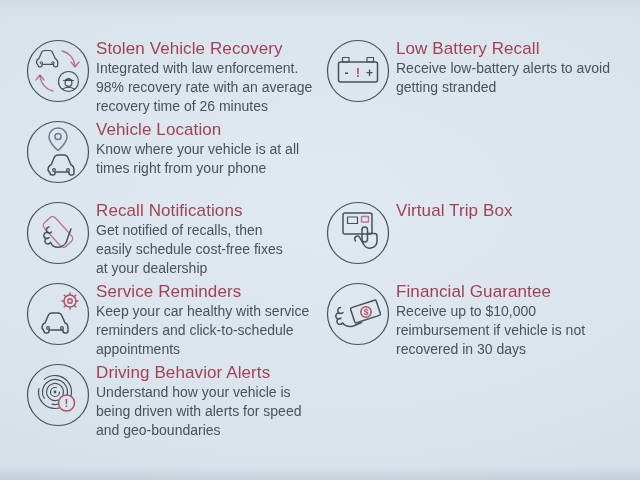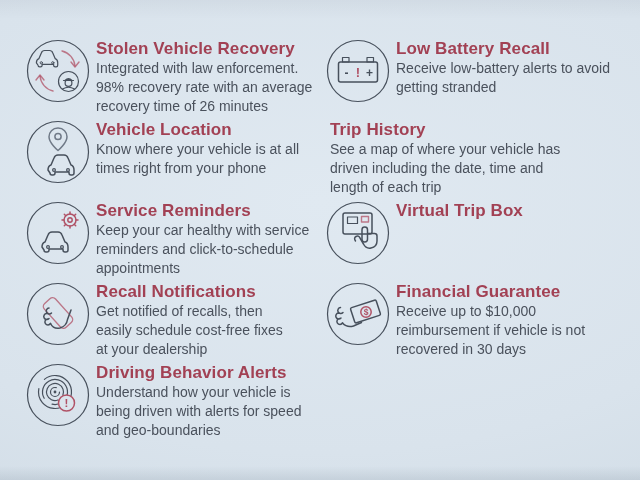--- a/index.html
+++ b/index.html
@@ -30,21 +30,21 @@
   }
   .columns{display:flex;}
   .col{display:flex;flex-direction:column;}
   .col-left{width:300px;flex:none;}
   .col-right{flex:1;}
   .feature{display:flex;align-items:flex-start;height:81px;}
   .icon-wrap{width:66px;height:66px;flex:none;}
   .icon-wrap svg{display:block;}
   .feature-text{margin-left:5px;margin-top:1px;min-width:0;}
   .feature-title{
-    margin:0;font-size:17px;font-weight:bold;line-height:20px;
+    margin:0;font-size:17px;font-weight:normal;line-height:20px;
     color:var(--title);letter-spacing:0.1px;
   }
   .feature-desc{
     margin:0 0 0;font-size:14px;line-height:19px;
     color:var(--body);white-space:pre-line;
   }
   
   .ic{fill:none;stroke:var(--icon-outline);stroke-width:1.5;stroke-linecap:round;stroke-linejoin:round;}
   .ic-thin{fill:none;stroke:var(--icon-outline);stroke-width:1.2;stroke-linecap:round;stroke-linejoin:round;}
   .ic-mid{fill:none;stroke:#6f7987;stroke-width:1.5;stroke-linecap:round;stroke-linejoin:round;}
@@ -106,54 +106,54 @@
           <h3 class="feature-title">Vehicle Location</h3>
           <p class="feature-desc">Know where your vehicle is at all
 times right from your phone</p>
         </div>
       </div>
 
       <div class="feature">
         <div class="icon-wrap">
           <svg width="66" height="66" viewBox="0 0 66 66">
             <circle class="ic-thin" cx="33" cy="33" r="30.5"></circle>
+            <rect class="ac-soft" x="25.5" y="16" width="15" height="32" rx="4" transform="rotate(-42 33 32)"></rect>
+            <path class="ic" d="M24 27 a3 3 0 1 0 2.5 5 M21.5 32.5 a3 3 0 1 0 2.5 5 M22.5 38 a3 3 0 1 0 3 4.5"></path>
+            <path class="ic" d="M25.5 42.5 q3 6 9.5 4.5 q6.5 -1.8 7.5 -8.5 l3.5 -9.5"></path>
+          </svg>
+        </div>
+        <div class="feature-text">
+          <h3 class="feature-title">Recall Notifications</h3>
+          <p class="feature-desc">Get notified of recalls, then
+easily schedule cost-free fixes
+at your dealership</p>
+        </div>
+      </div>
+
+      <div class="feature">
+        <div class="icon-wrap">
+          <svg width="66" height="66" viewBox="0 0 66 66">
+            <circle class="ic-thin" cx="33" cy="33" r="30.5"></circle>
             <g class="ac" transform="translate(45,20)">
               <circle r="6"></circle>
               <circle r="2.2"></circle>
               <path d="M0 -8 v2 M0 8 v-2 M-8 0 h2 M8 0 h-2 M-5.7 -5.7 l1.5 1.5 M5.7 5.7 l-1.5 -1.5 M-5.7 5.7 l1.5 -1.5 M5.7 -5.7 l-1.5 1.5"></path>
             </g>
             <g transform="translate(-3,7)">
               <path class="ic" d="M20 40 q0 -4 3 -5 l3 -7 q1 -3 4 -3 h6 q3 0 4 3 l3 7 q3 1 3 5 v3 q0 2 -2 2 h-1 q-2 0 -2 -2 v-1 H27 v1 q0 2 -2 2 h-1 q-2 0 -2 -2 z"></path>
               <circle class="ic-thin" cx="26" cy="40" r="1.4"></circle>
               <circle class="ic-thin" cx="40" cy="40" r="1.4"></circle>
             </g>
           </svg>
         </div>
         <div class="feature-text">
           <h3 class="feature-title">Service Reminders</h3>
           <p class="feature-desc">Keep your car healthy with service
 reminders and click-to-schedule
 appointments</p>
-        </div>
-      </div>
-
-      <div class="feature">
-        <div class="icon-wrap">
-          <svg width="66" height="66" viewBox="0 0 66 66">
-            <circle class="ic-thin" cx="33" cy="33" r="30.5"></circle>
-            <rect class="ac-soft" x="25.5" y="16" width="15" height="32" rx="4" transform="rotate(-42 33 32)"></rect>
-            <path class="ic" d="M24 27 a3 3 0 1 0 2.5 5 M21.5 32.5 a3 3 0 1 0 2.5 5 M22.5 38 a3 3 0 1 0 3 4.5"></path>
-            <path class="ic" d="M25.5 42.5 q3 6 9.5 4.5 q6.5 -1.8 7.5 -8.5 l3.5 -9.5"></path>
-          </svg>
-        </div>
-        <div class="feature-text">
-          <h3 class="feature-title">Recall Notifications</h3>
-          <p class="feature-desc">Get notified of recalls, then
-easily schedule cost-free fixes
-at your dealership</p>
         </div>
       </div>
 
       <div class="feature">
         <div class="icon-wrap">
           <svg width="66" height="66" viewBox="0 0 66 66">
             <circle class="ic-thin" cx="33" cy="33" r="30.5"></circle>
             <circle class="ic-thin" cx="30" cy="30" r="4.5" stroke-dasharray="22 6"></circle>
             <circle class="ic-thin" cx="30" cy="30" r="8.5" stroke-dasharray="46 8" transform="rotate(70 30 30)"></circle>
             <circle class="ic-thin" cx="30" cy="30" r="12.5" stroke-dasharray="68 11" transform="rotate(150 30 30)"></circle>
@@ -187,26 +187,20 @@
           </svg>
         </div>
         <div class="feature-text">
           <h3 class="feature-title">Low Battery Recall</h3>
           <p class="feature-desc">Receive low-battery alerts to avoid
 getting stranded</p>
         </div>
       </div>
 
       <div class="feature">
-        <div class="feature-text">
-          <h3 class="feature-title">Trip History</h3>
-          <p class="feature-desc">See a map of where your vehicle has
-driven including the date, time and
-length of each trip</p>
-        </div>
       </div>
 
       <div class="feature">
         <div class="icon-wrap">
           <svg width="66" height="66" viewBox="0 0 66 66">
             <circle class="ic-thin" cx="33" cy="33" r="30.5"></circle>
             <rect class="ic" x="18" y="13" width="29" height="21" rx="2"></rect>
             <rect class="ic-thin" x="22.5" y="17" width="10" height="6.5"></rect>
             <rect class="ac-soft" x="36.5" y="16.5" width="7" height="5.5"></rect>
             <rect class="ic" x="37" y="27" width="5.5" height="15" rx="2.7"></rect>

